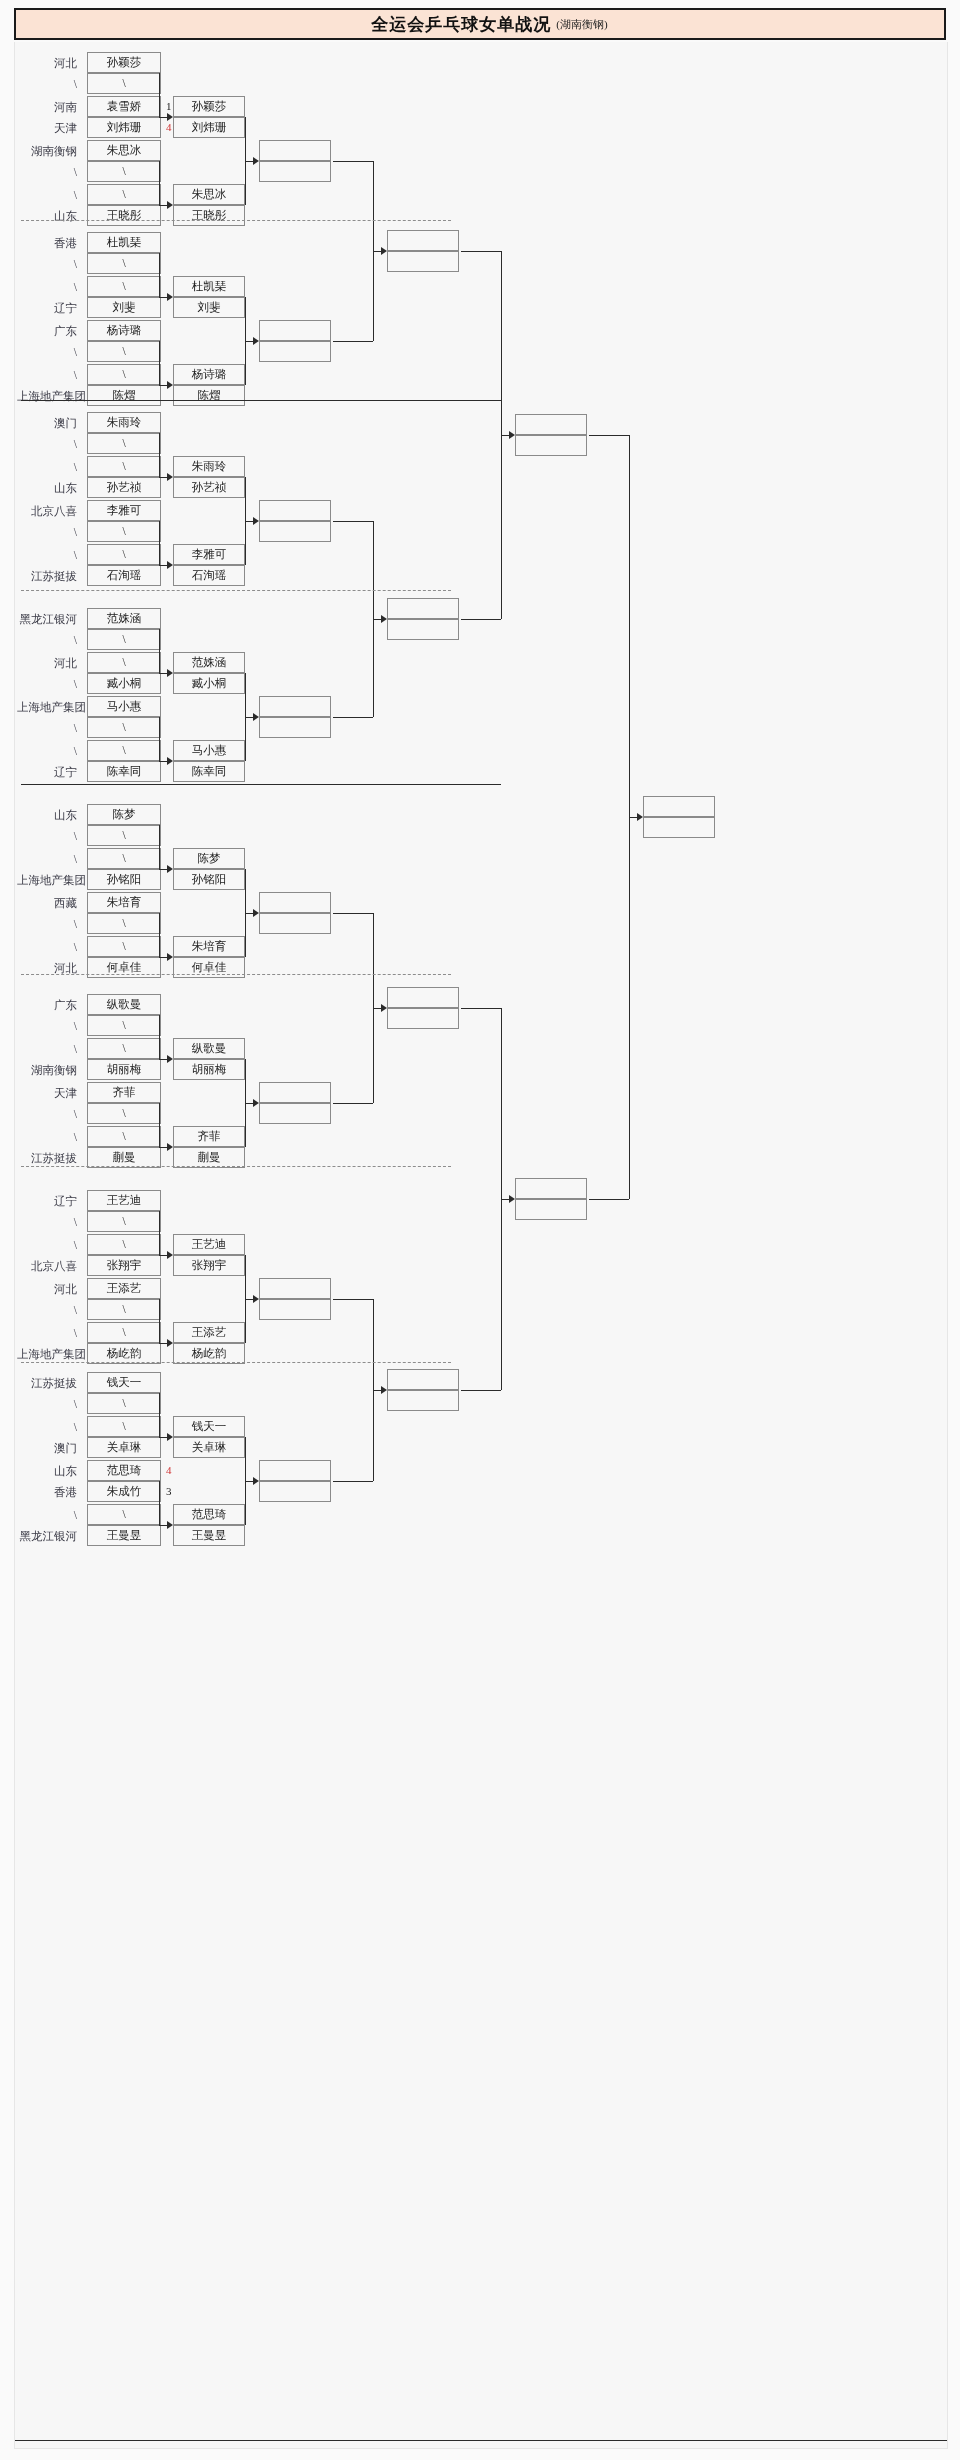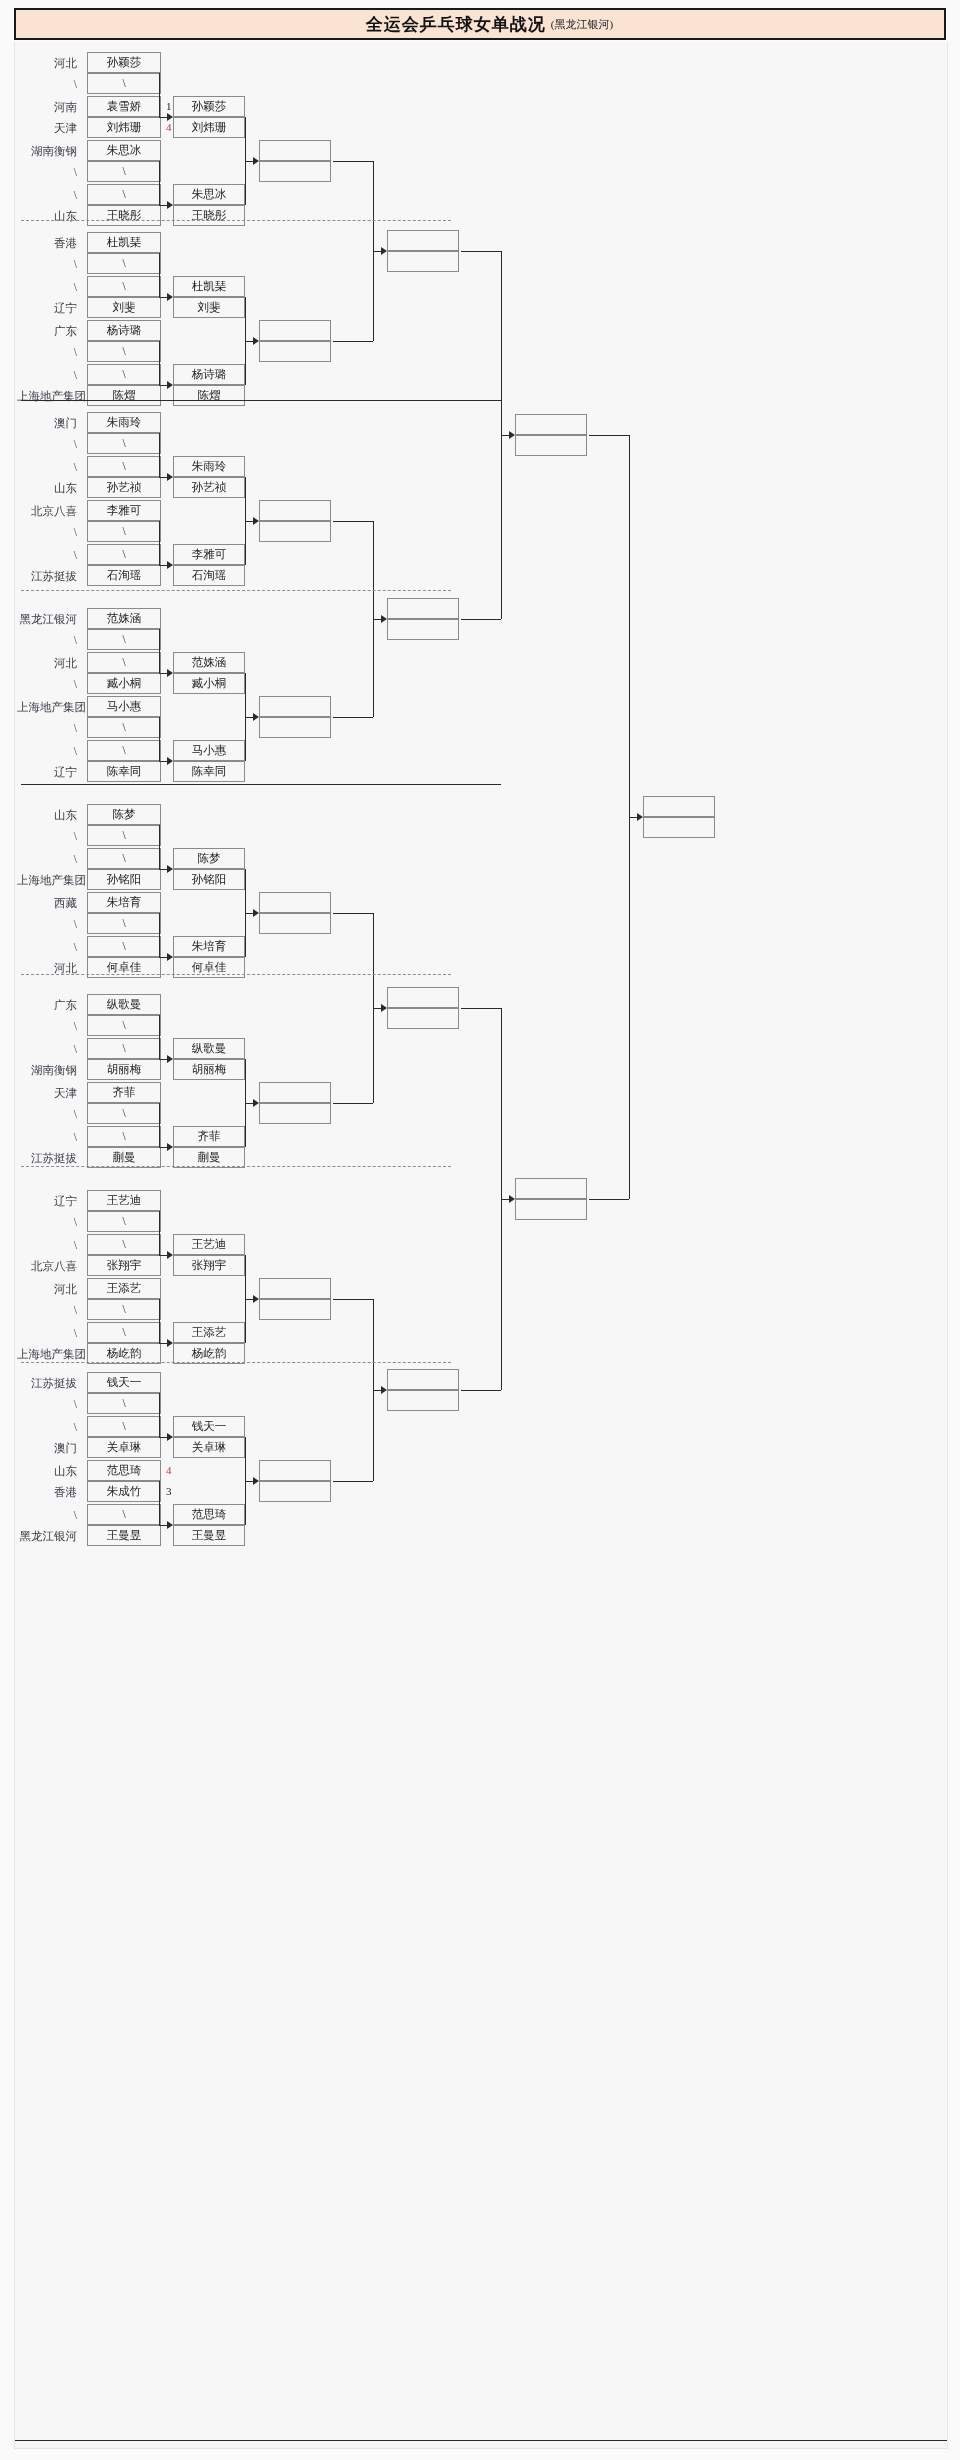--- a/index.html
+++ b/index.html
@@ -78,21 +78,21 @@
   .divider.solid{border-top:1px solid #2b2b2b;}
   .divider.dashdot{border-top:1px dashed #8d8d8d;}
 </style>
 </head>
 <body>
 
 <div id="page">
 
   <div id="title-bar">
     <span id="title-main">全运会乒乓球女单战况</span>
-    <span id="title-sub">(黑龙江银河)</span>
+    <span id="title-sub">(湖南衡钢)</span>
   </div>
 
   <div id="board">
       <div class="region" style="left:2px;top:15px;width:60px;">河北</div>
       <div class="slot" style="left:72px;top:10px;">孙颖莎</div>
       <div class="region" style="left:2px;top:36px;width:60px;">\</div>
       <div class="slot" style="left:72px;top:31px;">\</div>
       <div class="region" style="left:2px;top:59px;width:60px;">河南</div>
       <div class="slot" style="left:72px;top:54px;">袁雪娇</div>
       <div class="score" style="left:151px;top:59px;">1</div>

